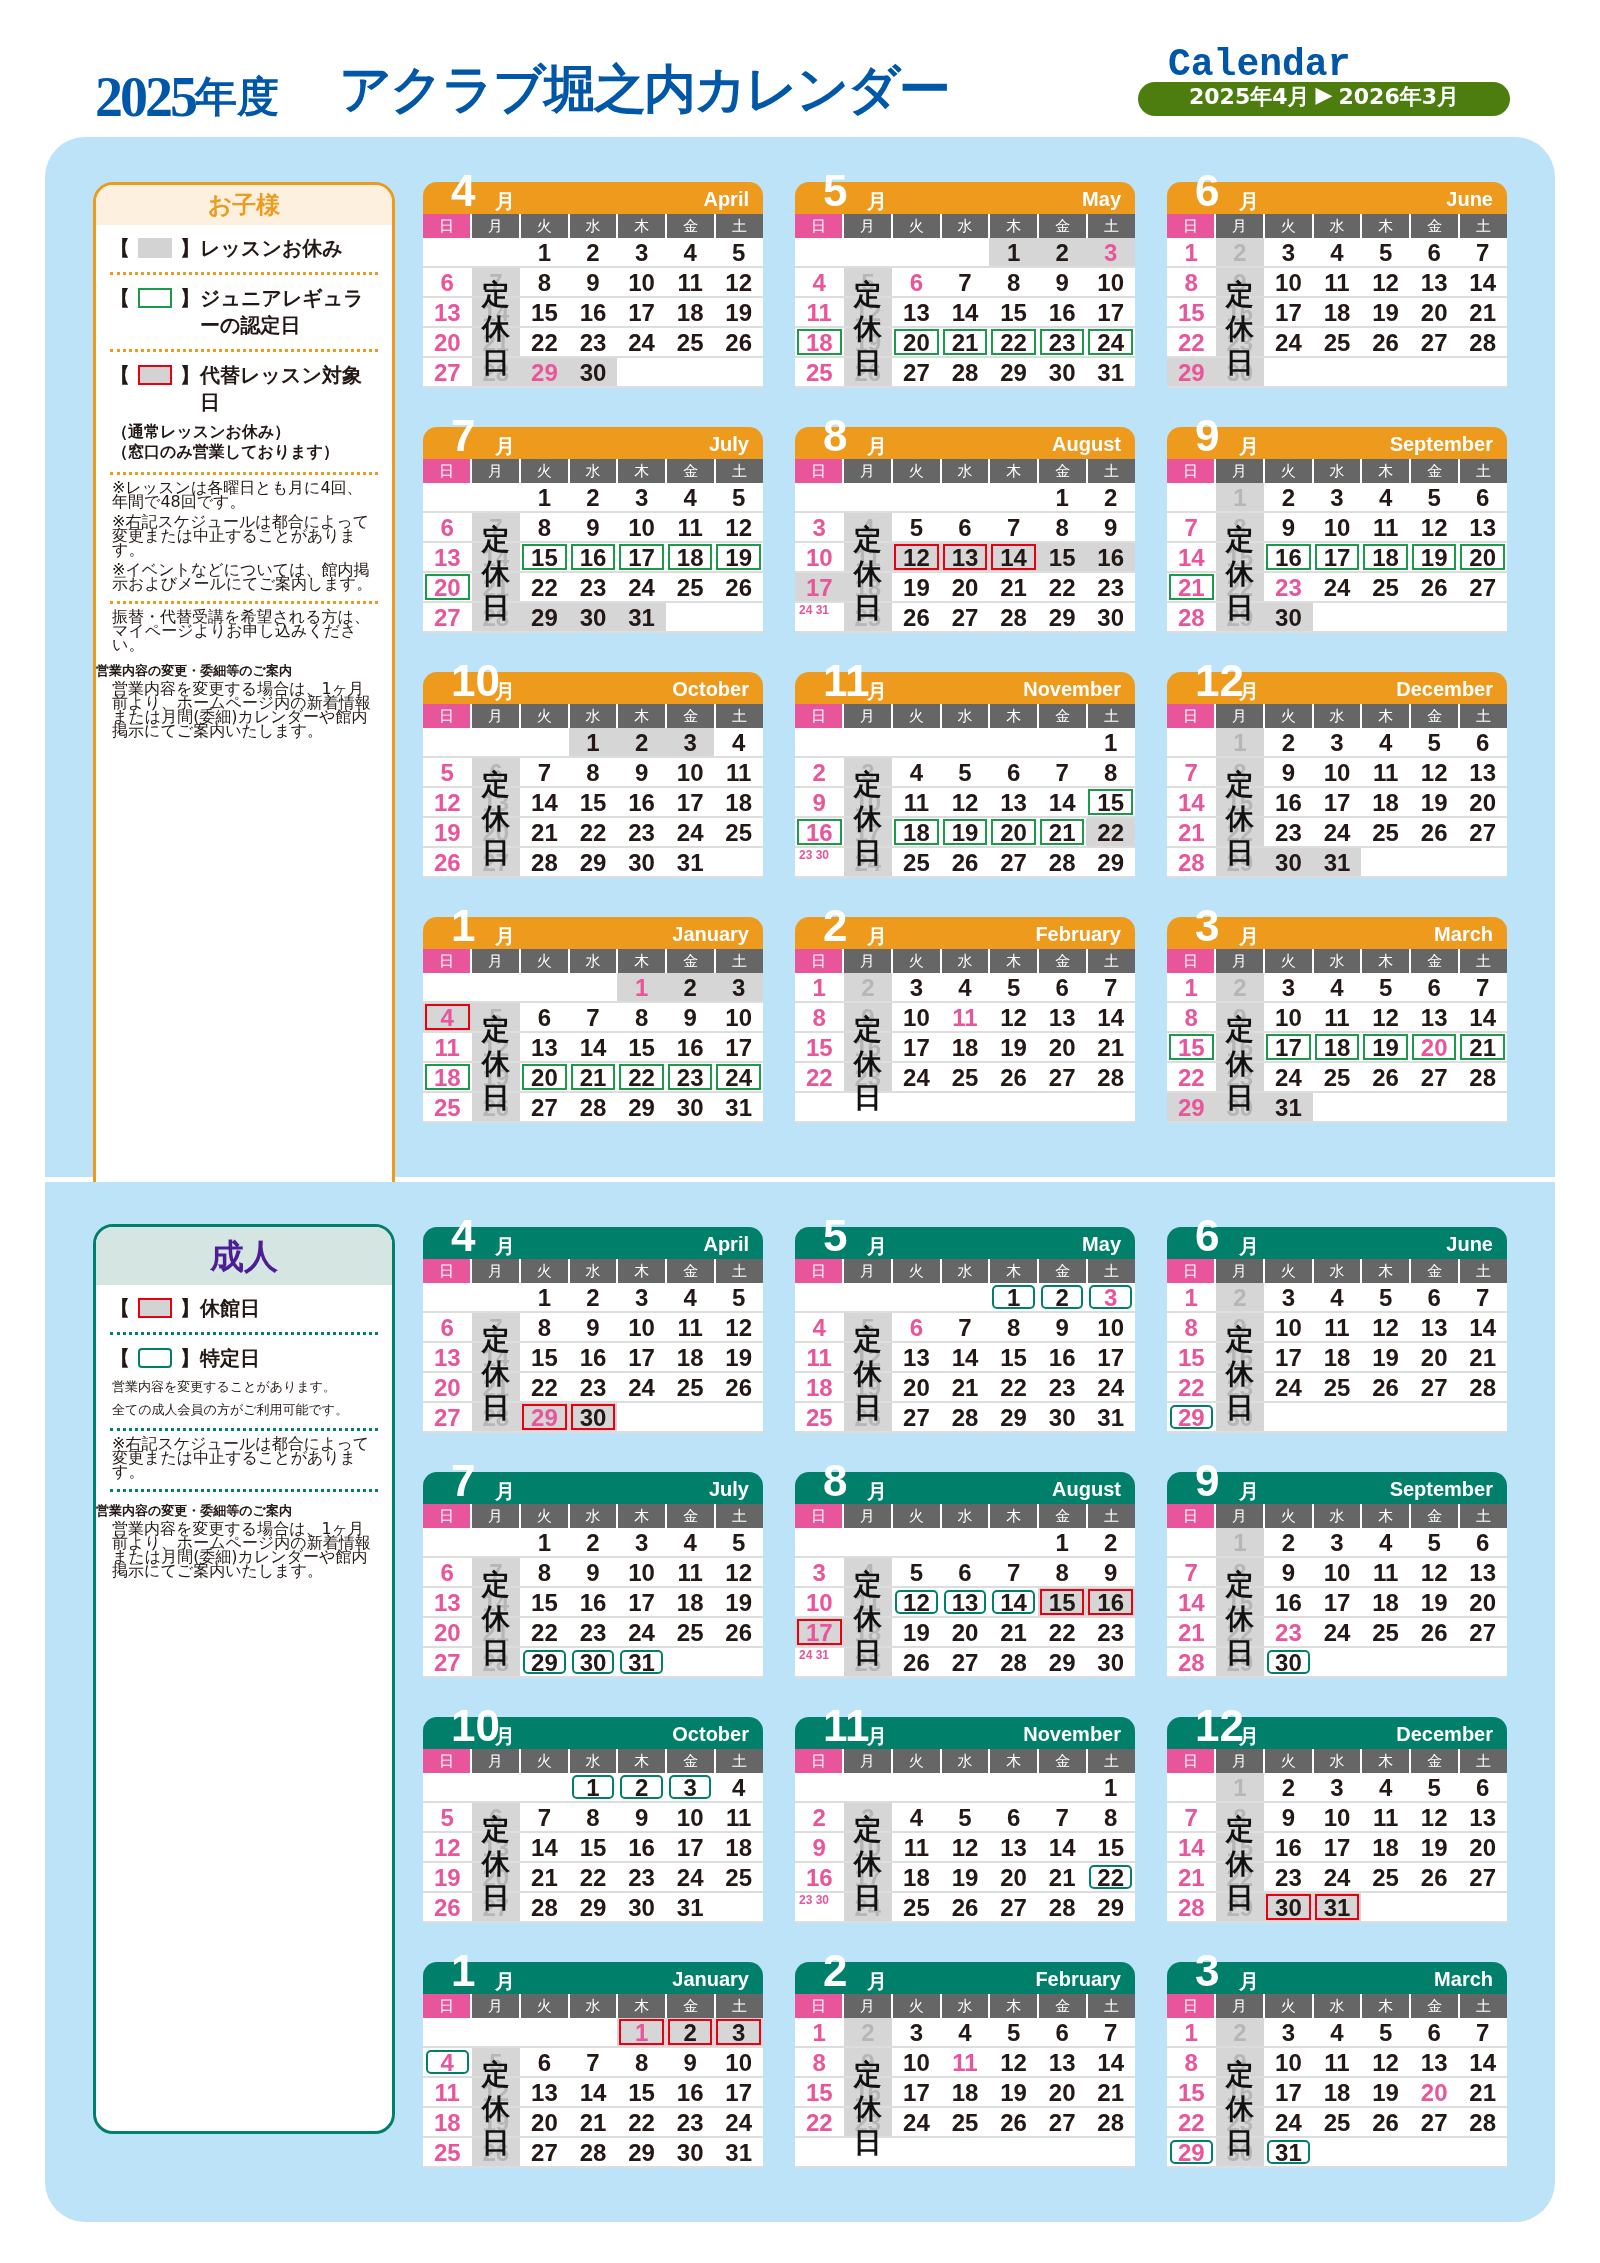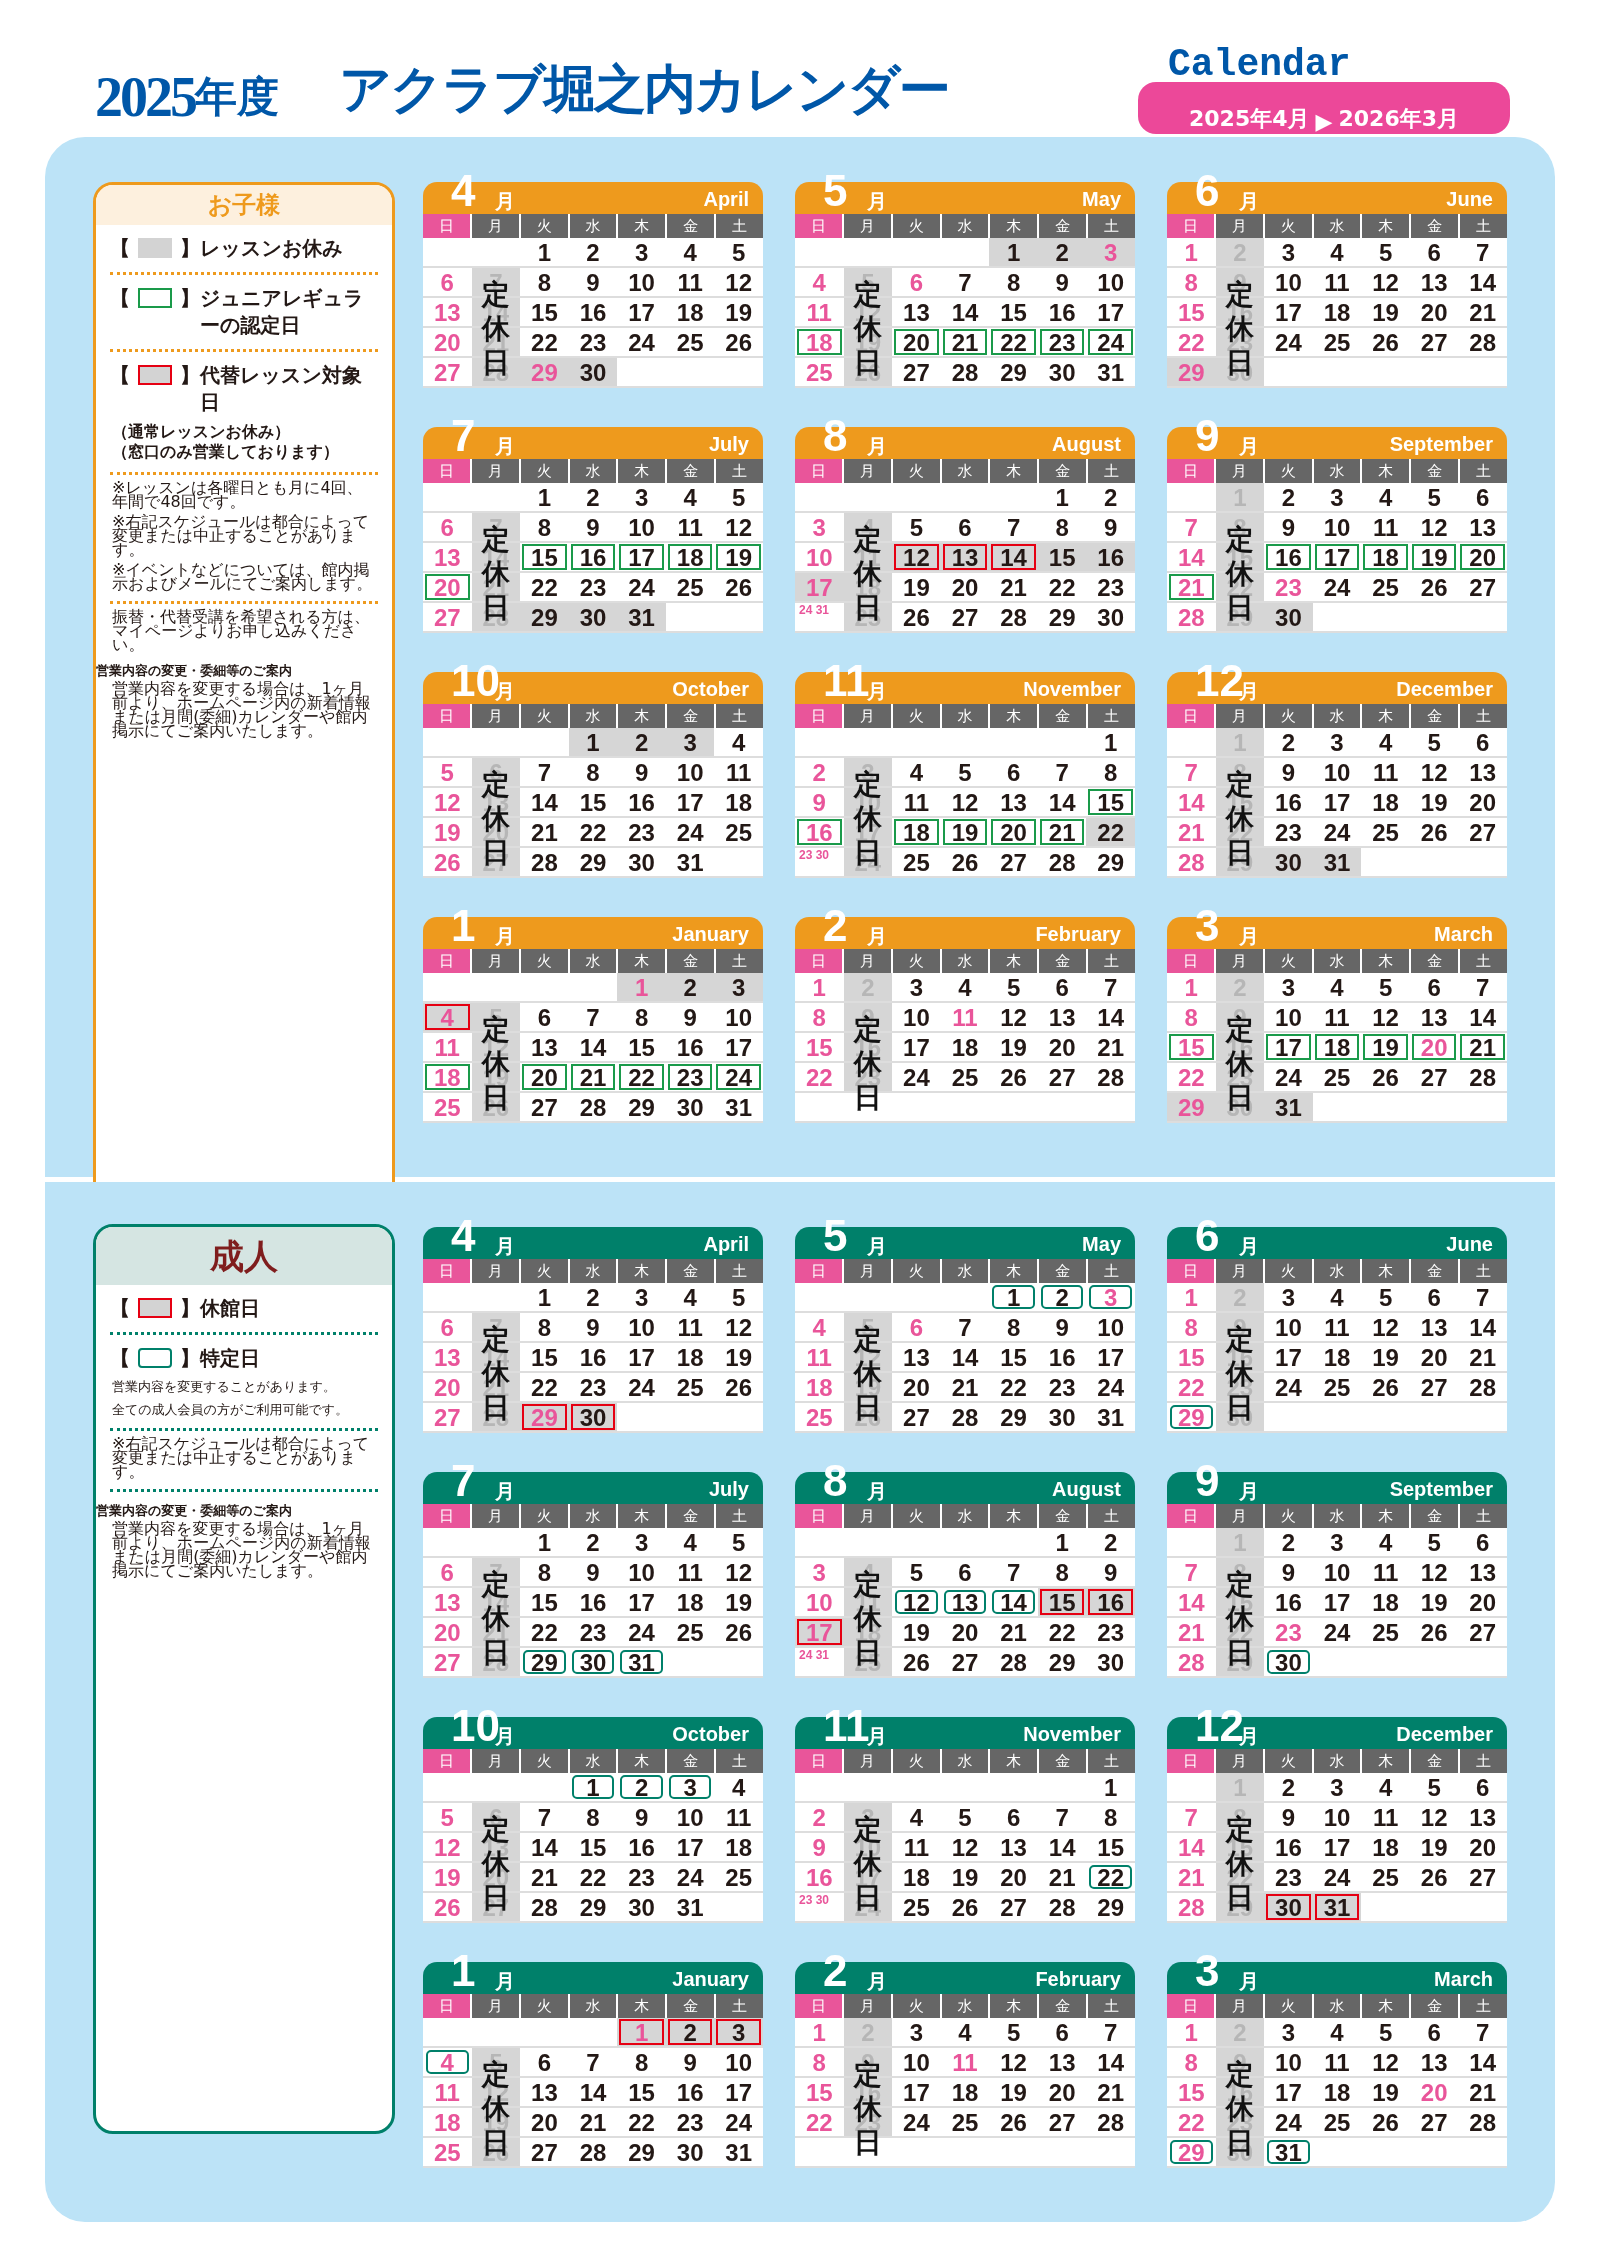--- a/index.html
+++ b/index.html
@@ -3,29 +3,29 @@
 <meta charset="utf-8">
 <style>
 *{box-sizing:border-box;margin:0;padding:0}
 body{width:1600px;height:2263px;background:#fff;font-family:"DejaVu Sans","Liberation Sans",sans-serif;position:relative;overflow:hidden;color:#231815}
 .title{position:absolute;left:95px;top:45px;height:80px;display:flex;align-items:flex-end;color:#0057a8;font-weight:bold}
 .title .yr{font-size:56px;letter-spacing:-3px;line-height:1;font-family:Liberation Serif, serif}
 .title .nd{font-size:42px;margin-right:60px}
 .title .nm{font-size:52px;letter-spacing:-2px}
 .cal-badge{position:absolute;left:1138px;top:48px;width:372px}
 .cal-badge .en{font-family:Liberation Mono, monospace;font-weight:bold;color:#0057a8;font-size:38px;line-height:34px;padding-left:30px}
-.cal-badge .range{background:#ec4899;color:#fff;border-radius:18px;height:52px;font-weight:bold;font-size:22px;display:flex;align-items:flex-end;justify-content:center;gap:6px}
+.cal-badge .range{background:#4d7c0f;color:#fff;border-radius:18px;height:34px;font-weight:bold;font-size:22px;display:flex;align-items:flex-start;justify-content:center;gap:6px}
 .panel{position:absolute;left:45px;width:1510px;background:#bce3f7}
 .p1{top:137px;height:1040px;border-radius:40px 40px 0 0}
 .p2{top:1182px;height:1040px;border-radius:0 0 40px 40px}
 .legend{position:absolute;left:48px;width:302px;background:#fff;border:3px solid #ee9a1d;border-radius:20px;overflow:hidden}
 .p1 .legend{top:45px;height:1144px}
 .p2 .legend{top:42px;height:910px;border-color:#00806a}
 .legend .hd{height:40px;background:#fdf0de;color:#ee9a1d;font-weight:bold;font-size:24px;text-align:center;line-height:40px}
-.p2 .legend .hd{background:#d5e5e2;color:#7f1d1d;font-size:34px;height:58px;line-height:58px}
+.p2 .legend .hd{background:#d5e5e2;color:#4c1d95;font-size:34px;height:58px;line-height:58px}
 .lg-item{padding:10px 14px 0;font-weight:bold;font-size:20px;display:flex;align-items:flex-start}
 .sw{display:inline-block;width:34px;height:20px;margin:3px 8px 0;flex-shrink:0}
 .sw.gray{background:#d3d3d3}
 .sw.green{border:2px solid #1a9a4a;background:#fff}
 .sw.red{border:2px solid #e60012;background:#d3d3d3}
 .sw.teal{border:2px solid #00806a;background:#fff;border-radius:4px}
 .dots{border-top:3px dotted #ee9a1d;margin:10px 14px 0}
 .p2 .dots{border-top-color:#00806a}
 .note{font-size:13px;line-height:17px;padding:6px 16px 0;font-weight:normal}
 .note.small{font-size:16px;line-height:14px}

